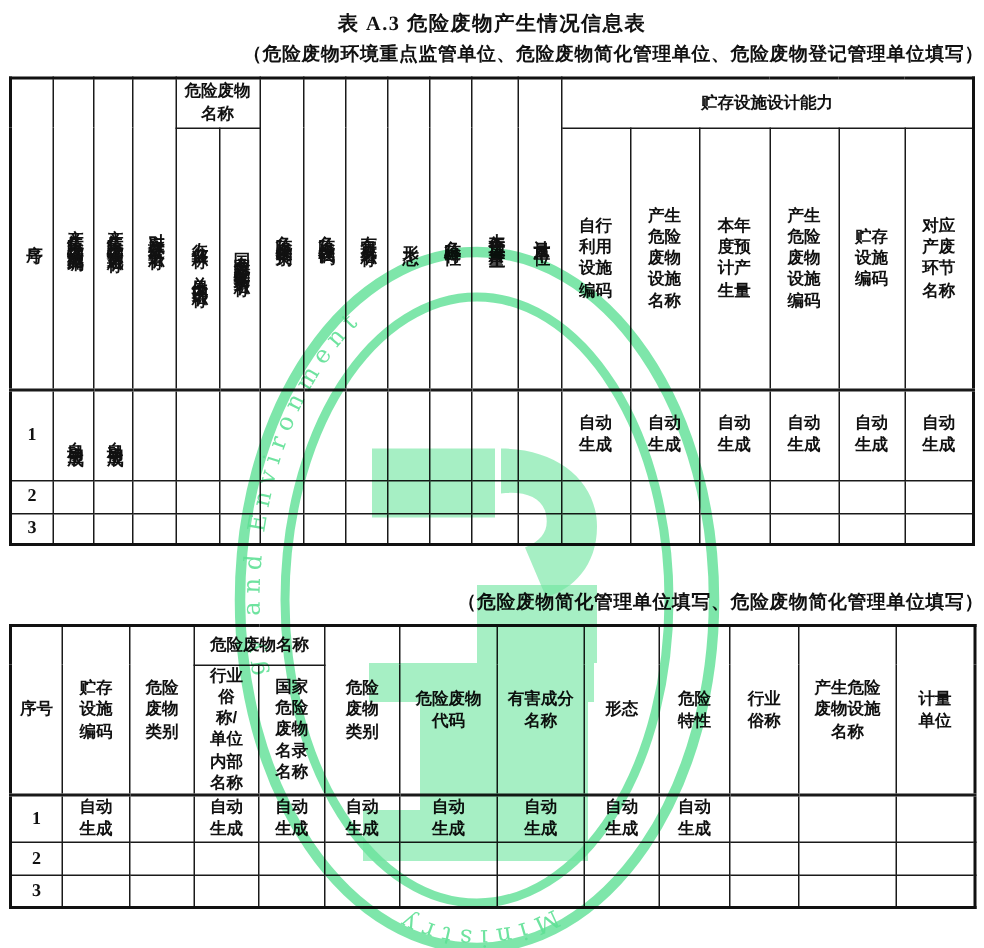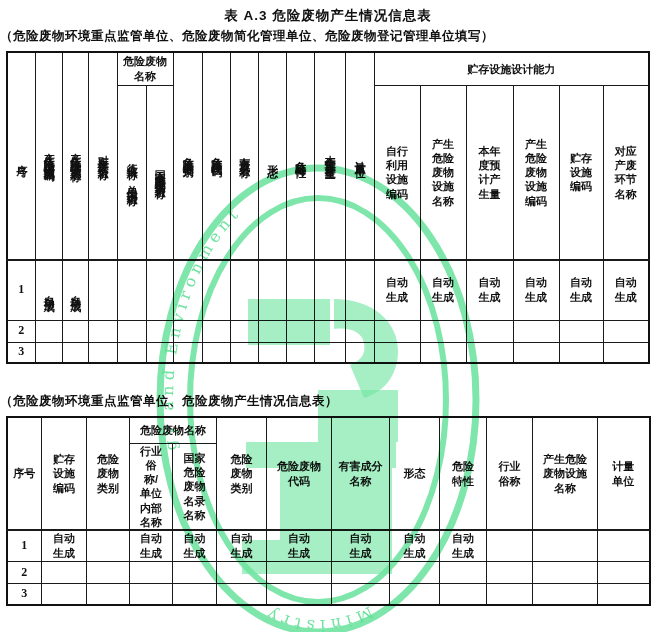--- a/index.html
+++ b/index.html
@@ -1,22 +1,22 @@
 <!DOCTYPE html>
 <html><head>
 <meta charset="utf-8">
 <style>
   html,body{margin:0;padding:0;background:#fff;}
   .page{position:relative;width:656px;height:632px;background:#fff;overflow:hidden;
         font-family:"Liberation Sans","DejaVu Sans",sans-serif;color:#111;}
   .content{position:relative;z-index:1;}
   .wm{position:absolute;left:0;top:0;z-index:5;pointer-events:none;mix-blend-mode:multiply;}
 
-  .tbl-title{text-align:center;font-weight:bold;font-size:13.5px;margin:0;padding-top:7px;letter-spacing:1px;}
-  .tbl-sub{text-align:left;font-weight:bold;font-size:12.5px;margin:3px 0 0;letter-spacing:0.5px;}
+  .tbl-title{text-align:center;font-weight:bold;font-size:13.5px;margin:0;padding-top:7px;letter-spacing:1px;font-family:Liberation Serif, serif;}
+  .tbl-sub{text-align:right;font-weight:bold;font-size:12.5px;margin:3px 0 0;letter-spacing:0.5px;}
   .a4-block{margin-top:29px;}
 
   table{border-collapse:collapse;table-layout:fixed;margin:6px auto 0;border:2px solid #111;}
   th,td{border:1px solid #1a1a1a;padding:0 1px;font-size:11px;font-weight:bold;
         text-align:center;vertical-align:middle;line-height:1.3;overflow:hidden;}
   .bb{border-bottom-width:2px;}
   .v{writing-mode:vertical-rl;text-orientation:upright;display:inline-block;
      letter-spacing:2px;line-height:1.05;font-size:11px;}
   .pad-wide{padding:0 9px;}
   .pad10{padding:0 10px;}
@@ -181,21 +181,21 @@
             <td></td>
               <td></td>
             <td></td>
               <td></td>
           </tr>
         </tbody>
       </table>
     </div>
 
     <div class="a4-block">
-      <p class="tbl-sub">（危险废物环境重点监管单位、危险废物产生情况信息表）</p>
+      <p class="tbl-sub">（危险废物简化管理单位填写、危险废物简化管理单位填写）</p>
 
       <table>
         <colgroup>
           <col style="width:35px">
             <col style="width:45px">
             <col style="width:43px">
             <col style="width:43px">
           <col style="width:44px">
             <col style="width:50px">
             <col style="width:65px">

